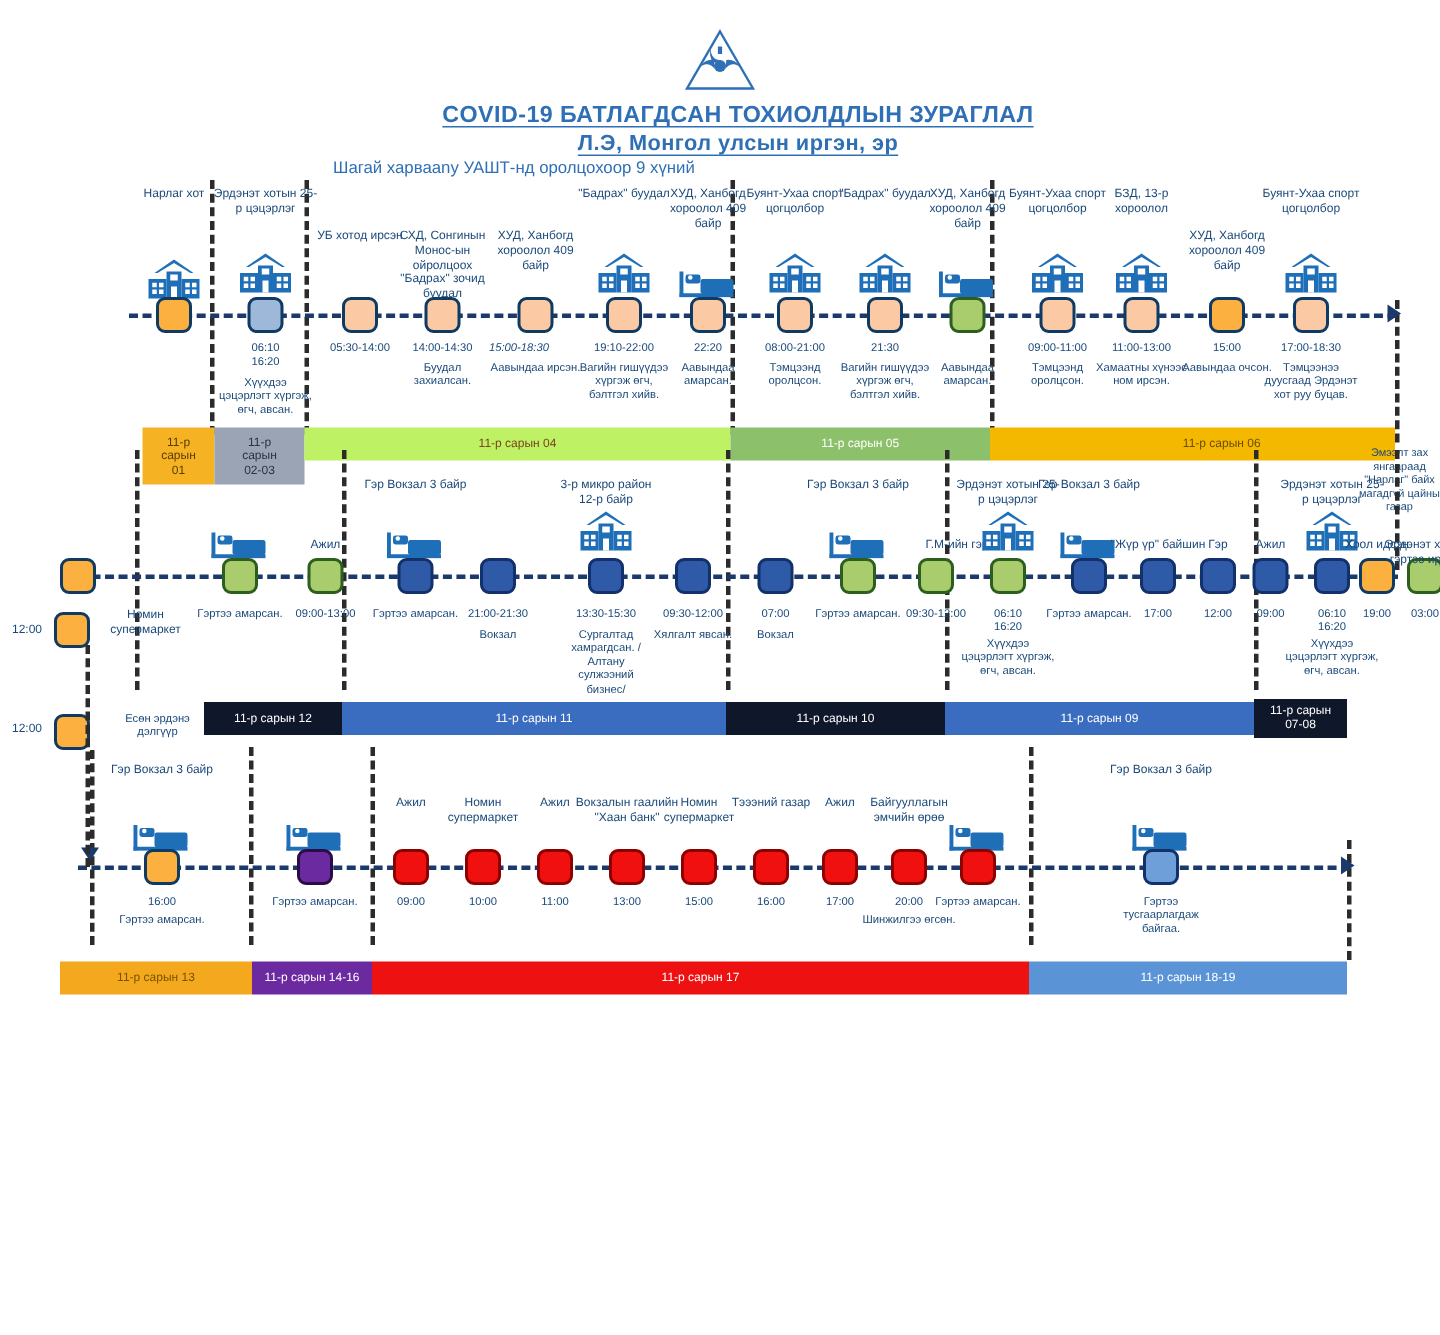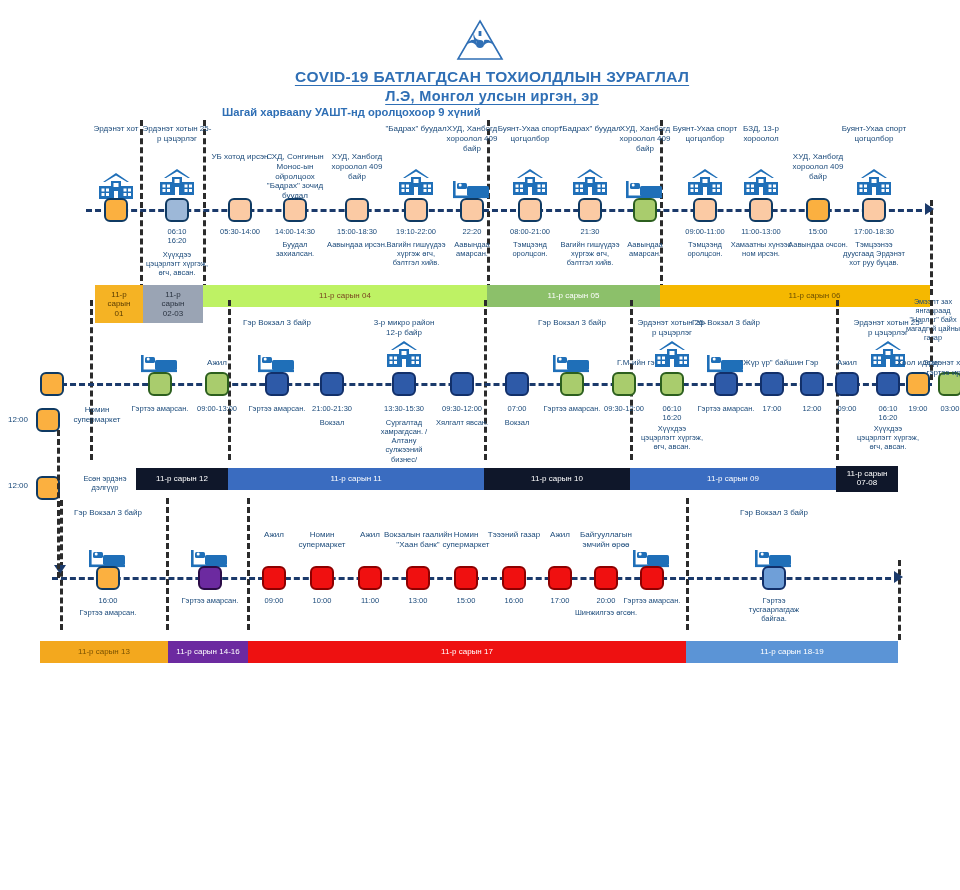--- a/index.html
+++ b/index.html
@@ -17,21 +17,21 @@
   .biohazard{position:absolute;left:456px;top:18px;width:48px;height:44px;}
   .title{position:absolute;left:0;top:68px;width:960px;text-align:center;margin-left:12px;}
   .title .l1{
     font-size:15.5px;font-weight:bold;color:#2f6fb5;letter-spacing:.3px;
     text-decoration:underline;text-underline-offset:3px;display:inline-block;
   }
   .title .l2{
     font-size:14.5px;font-weight:bold;color:#2f6fb5;letter-spacing:.3px;
     text-decoration:underline;text-underline-offset:3px;display:inline-block;margin-top:2px;
   }
-  .intro{position:absolute;left:222px;top:105px;width:330px;font-size:11.2px;font-weight:bold;color:#2f6fb5;line-height:1.35;}
+  .intro{position:absolute;left:222px;top:105px;width:330px;font-size:11.2px;font-weight:normal;color:#2f6fb5;line-height:1.35;}
   .intro .ln2{display:block;padding-left:22px;}
 
   
   .vdash{position:absolute;width:0;border-left:3px dashed #2b2b2b;}
   .hdash{position:absolute;height:0;border-top:3px dashed #1b3a6b;}
   .arrow{position:absolute;width:0;height:0;}
   .arrow.right{border-top:6px solid transparent;border-bottom:6px solid transparent;border-left:9px solid #1b3a6b;}
   .arrow.left{border-top:6px solid transparent;border-bottom:6px solid transparent;border-right:9px solid #1b3a6b;}
   .arrow.down{border-left:6px solid transparent;border-right:6px solid transparent;border-top:9px solid #1b3a6b;}
 
@@ -112,21 +112,21 @@
           <rect x="5.5" y="21" width="3" height="3" fill="#fff"></rect>
           <rect x="10" y="21" width="3" height="3" fill="#fff"></rect>
           <rect x="27.5" y="16.5" width="3" height="3" fill="#fff"></rect>
           <rect x="32" y="16.5" width="3" height="3" fill="#fff"></rect>
           <rect x="27.5" y="21" width="3" height="3" fill="#fff"></rect>
           <rect x="32" y="21" width="3" height="3" fill="#fff"></rect>
           <rect x="18" y="19" width="4" height="8" fill="#fff"></rect>
           <rect x="17.5" y="11" width="5" height="4" fill="#fff"></rect>
         </svg></div>
       <div class="node n-orange" style="left: 104px; top: 198px;"></div>
-      <div class="lbl" style="left: 81px; width: 70px; top: 124px;">Эрдэнэт хот</div>
+      <div class="lbl" style="left: 81px; width: 70px; top: 124px;">Нарлаг хот</div>
       <div class="ic" style="left: 157px; top: 168px;"><svg width="40" height="30" viewBox="0 0 40 30">
           <path d="M20 1 L33 10 L31 10 L20 3.4 L9 10 L7 10 Z" fill="#1f6fb8"></path>
           <rect x="15" y="9" width="10" height="18" fill="#1f6fb8"></rect>
           <rect x="3" y="14" width="12" height="13" fill="#1f6fb8"></rect>
           <rect x="25" y="14" width="12" height="13" fill="#1f6fb8"></rect>
           <rect x="5.5" y="16.5" width="3" height="3" fill="#fff"></rect>
           <rect x="10" y="16.5" width="3" height="3" fill="#fff"></rect>
           <rect x="5.5" y="21" width="3" height="3" fill="#fff"></rect>
           <rect x="10" y="21" width="3" height="3" fill="#fff"></rect>
           <rect x="27.5" y="16.5" width="3" height="3" fill="#fff"></rect>
@@ -142,21 +142,21 @@
       <div class="note" style="left: 146px; width: 62px; top: 250px;">Хүүхдээ цэцэрлэгт хүргэж, өгч, авсан.</div>
       <div class="node n-peach" style="left: 228px; top: 198px;"></div>
       <div class="lbl" style="left: 205px; width: 70px; top: 152px;">УБ хотод ирсэн</div>
       <div class="tm" style="left: 210px; width: 60px; top: 227px;">05:30-14:00</div>
       <div class="node n-peach" style="left: 283px; top: 198px;"></div>
       <div class="lbl" style="left: 260px; width: 70px; top: 152px;">СХД, Сонгинын Монос-ын ойролцоох "Бадрах" зочид буудал</div>
       <div class="tm" style="left: 265px; width: 60px; top: 227px;">14:00-14:30</div>
       <div class="note" style="left: 264px; width: 62px; top: 240px;">Буудал захиалсан.</div>
       <div class="node n-peach" style="left: 345px; top: 198px;"></div>
       <div class="lbl" style="left: 322px; width: 70px; top: 152px;">ХУД, Ханбогд хороолол 409 байр</div>
-      <div class="tm" style="left: 327px; width: 60px; top: 227px;">15:00-18:30</div>
+      <div class="tm" style="left: 316px; width: 60px; top: 227px; font-style: italic;">15:00-18:30</div>
       <div class="note" style="left: 326px; width: 62px; top: 240px;">Аавындаа ирсэн.</div>
       <div class="ic" style="left: 396px; top: 168px;"><svg width="40" height="30" viewBox="0 0 40 30">
           <path d="M20 1 L33 10 L31 10 L20 3.4 L9 10 L7 10 Z" fill="#1f6fb8"></path>
           <rect x="15" y="9" width="10" height="18" fill="#1f6fb8"></rect>
           <rect x="3" y="14" width="12" height="13" fill="#1f6fb8"></rect>
           <rect x="25" y="14" width="12" height="13" fill="#1f6fb8"></rect>
           <rect x="5.5" y="16.5" width="3" height="3" fill="#fff"></rect>
           <rect x="10" y="16.5" width="3" height="3" fill="#fff"></rect>
           <rect x="5.5" y="21" width="3" height="3" fill="#fff"></rect>
           <rect x="10" y="21" width="3" height="3" fill="#fff"></rect>

